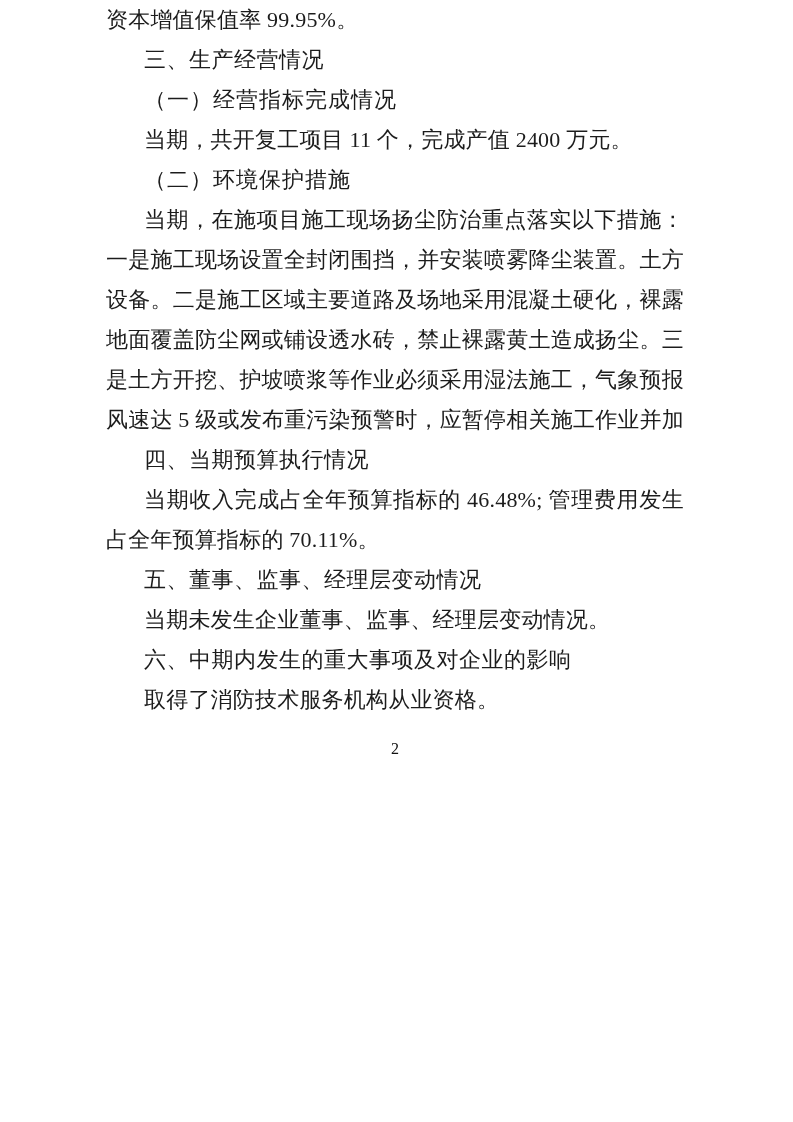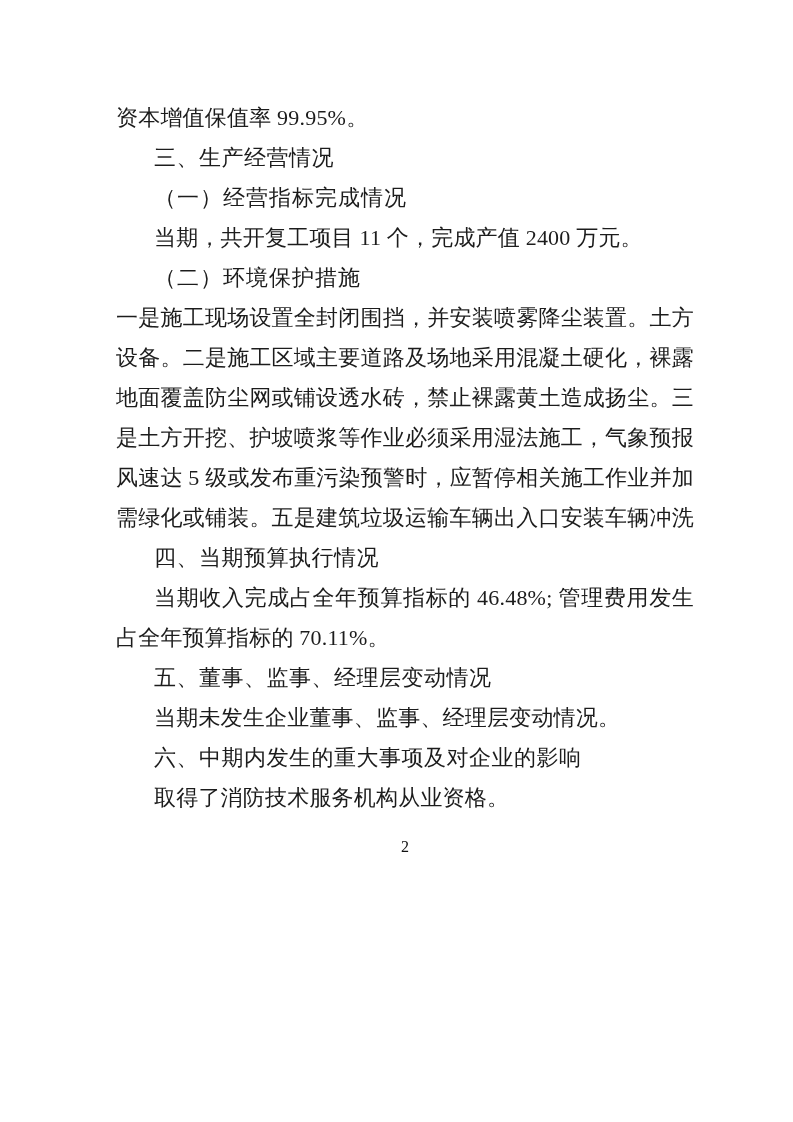--- a/index.html
+++ b/index.html
@@ -11,23 +11,22 @@
     width: 793px;
     height: 1122px;
     overflow: hidden;
     position: relative;
     font-family: "Liberation Serif", "DejaVu Serif", serif;
     color: #1c1c1c;
   }
   .doc {
     position: absolute;
     top: 0;
-    left: 116px;
+    left: 106px;
     width: 578px;
-    padding-top: 98px;
   }
   .line {
     height: 40px;
     line-height: 40px;
     font-size: 22px;
     letter-spacing: 0.2px;
     text-align: left;
     white-space: normal;
     overflow: hidden;
   }
@@ -58,26 +57,26 @@
 </style>
 </head>
 <body>
 
 <div class="doc">
   <div class="line">资本增值保值率 99.95%。</div>
   <div class="line heading indent">三、生产经营情况</div>
   <div class="line sub indent">（一）经营指标完成情况</div>
   <div class="line indent">当期，共开复工项目 11 个，完成产值 2400 万元。</div>
   <div class="line sub indent">（二）环境保护措施</div>
+  <div class="line indent just">当期，在施项目施工现场扬尘防治重点落实以下措施：</div>
   <div class="line just">一是施工现场设置全封闭围挡，并安装喷雾降尘装置。土方</div>
   <div class="line just">设备。二是施工区域主要道路及场地采用混凝土硬化，裸露</div>
   <div class="line just">地面覆盖防尘网或铺设透水砖，禁止裸露黄土造成扬尘。三</div>
   <div class="line just">是土方开挖、护坡喷浆等作业必须采用湿法施工，气象预报</div>
   <div class="line just">风速达 5 级或发布重污染预警时，应暂停相关施工作业并加</div>
-  <div class="line just">需绿化或铺装。五是建筑垃圾运输车辆出入口安装车辆冲洗</div>
   <div class="line heading indent">四、当期预算执行情况</div>
   <div class="line indent just">当期收入完成占全年预算指标的 46.48%; 管理费用发生</div>
   <div class="line">占全年预算指标的 70.11%。</div>
   <div class="line heading indent">五、董事、监事、经理层变动情况</div>
   <div class="line indent">当期未发生企业董事、监事、经理层变动情况。</div>
   <div class="line heading indent">六、中期内发生的重大事项及对企业的影响</div>
   <div class="line indent">取得了消防技术服务机构从业资格。</div>
   <div class="pagenum">2</div>
 </div>
 

